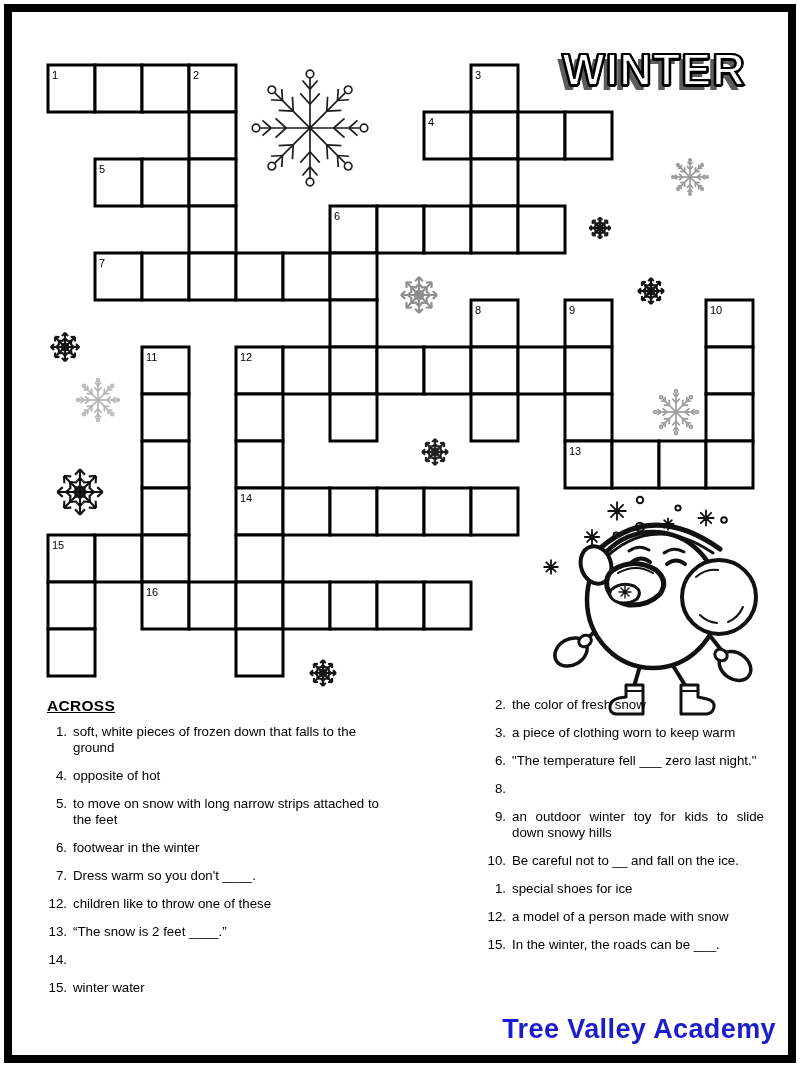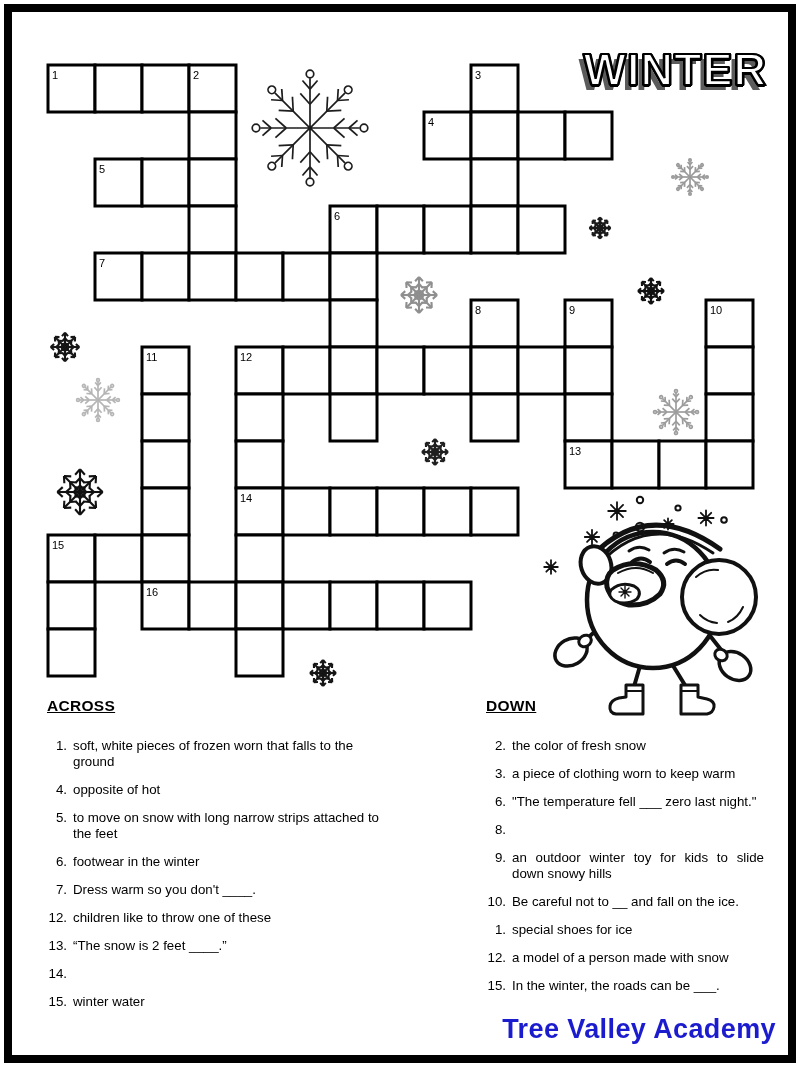--- a/index.html
+++ b/index.html
@@ -8,32 +8,32 @@
     font-family:"Liberation Sans",sans-serif;overflow:hidden;color:#000;
   }
   .frame{
     position:absolute;left:4px;top:4px;width:776px;height:1043px;
     border:8px solid #000;
   }
   svg.art{position:absolute;left:0;top:0;width:800px;height:1067px}
   .cell{fill:#ffffff;stroke:#000000;stroke-width:3}
   .cellnum{font-family:"Liberation Sans",sans-serif;font-size:11px;fill:#000}
   .title{
-    position:absolute;left:541px;top:44px;width:226px;text-align:right;
+    position:absolute;left:541px;top:44px;width:226px;text-align:center;
     font-size:45px;font-weight:bold;letter-spacing:1px;color:#fff;
     -webkit-text-stroke:2.2px #000;
     text-shadow:-1.5px 0 #000,1.5px 0 #000,0 -1.5px #000,0 1.5px #000,-5px 5px 0 #5c5c5c;
     white-space:nowrap;
   }
   .clues-col{position:absolute;top:697px}
   #across-col{left:45px;width:360px}
   #down-col{left:484px;width:288px}
   .clues-h{
     font-size:15.5px;font-weight:bold;text-decoration:underline;
-    margin:0 0 23px 2px;letter-spacing:.3px;
+    margin:0 0 9px 2px;letter-spacing:.3px;
   }
   .clue{display:flex;margin-bottom:12px;font-size:13.3px;line-height:16px}
   .clue-num{width:22px;text-align:right;flex:none;margin-right:6px}
   .clue-text{flex:1}
   #across-col .clue-text{max-width:324px}
   #down-col .clue-text{max-width:252px;text-align:justify}
   .brand{
     position:absolute;top:1014px;right:24px;
     font-size:27px;font-weight:bold;letter-spacing:.4px;color:#1c1ccf;
   }
@@ -249,21 +249,21 @@
       <line x1="681" y1="691" x2="698" y2="691" stroke-width="2"></line>
     </g>
   </g>
 </svg>
 
 <div class="clues-col" id="across-col">
   <h2 class="clues-h">ACROSS</h2>
   <div id="across-list">
       <div class="clue">
         <span class="clue-num">1.</span>
-        <span class="clue-text">soft, white pieces of frozen worn that falls to the ground</span>
+        <span class="clue-text">soft, white pieces of frozen down that falls to the ground</span>
       </div>
       <div class="clue">
         <span class="clue-num">4.</span>
         <span class="clue-text">opposite of hot</span>
       </div>
       <div class="clue">
         <span class="clue-num">5.</span>
         <span class="clue-text">to move on snow with long narrow strips attached to the feet</span>
       </div>
       <div class="clue">
@@ -286,21 +286,20 @@
         <span class="clue-num">14.</span>
       </div>
       <div class="clue">
         <span class="clue-num">15.</span>
         <span class="clue-text">winter water</span>
       </div>
     </div>
 </div>
 
 <div class="clues-col" id="down-col">
-  <h2 class="clues-h">DOWN</h2>
   <div id="down-list">
       <div class="clue">
         <span class="clue-num">2.</span>
         <span class="clue-text">the color of fresh snow</span>
       </div>
       <div class="clue">
         <span class="clue-num">3.</span>
         <span class="clue-text">a piece of clothing worn to keep warm</span>
       </div>
       <div class="clue">

